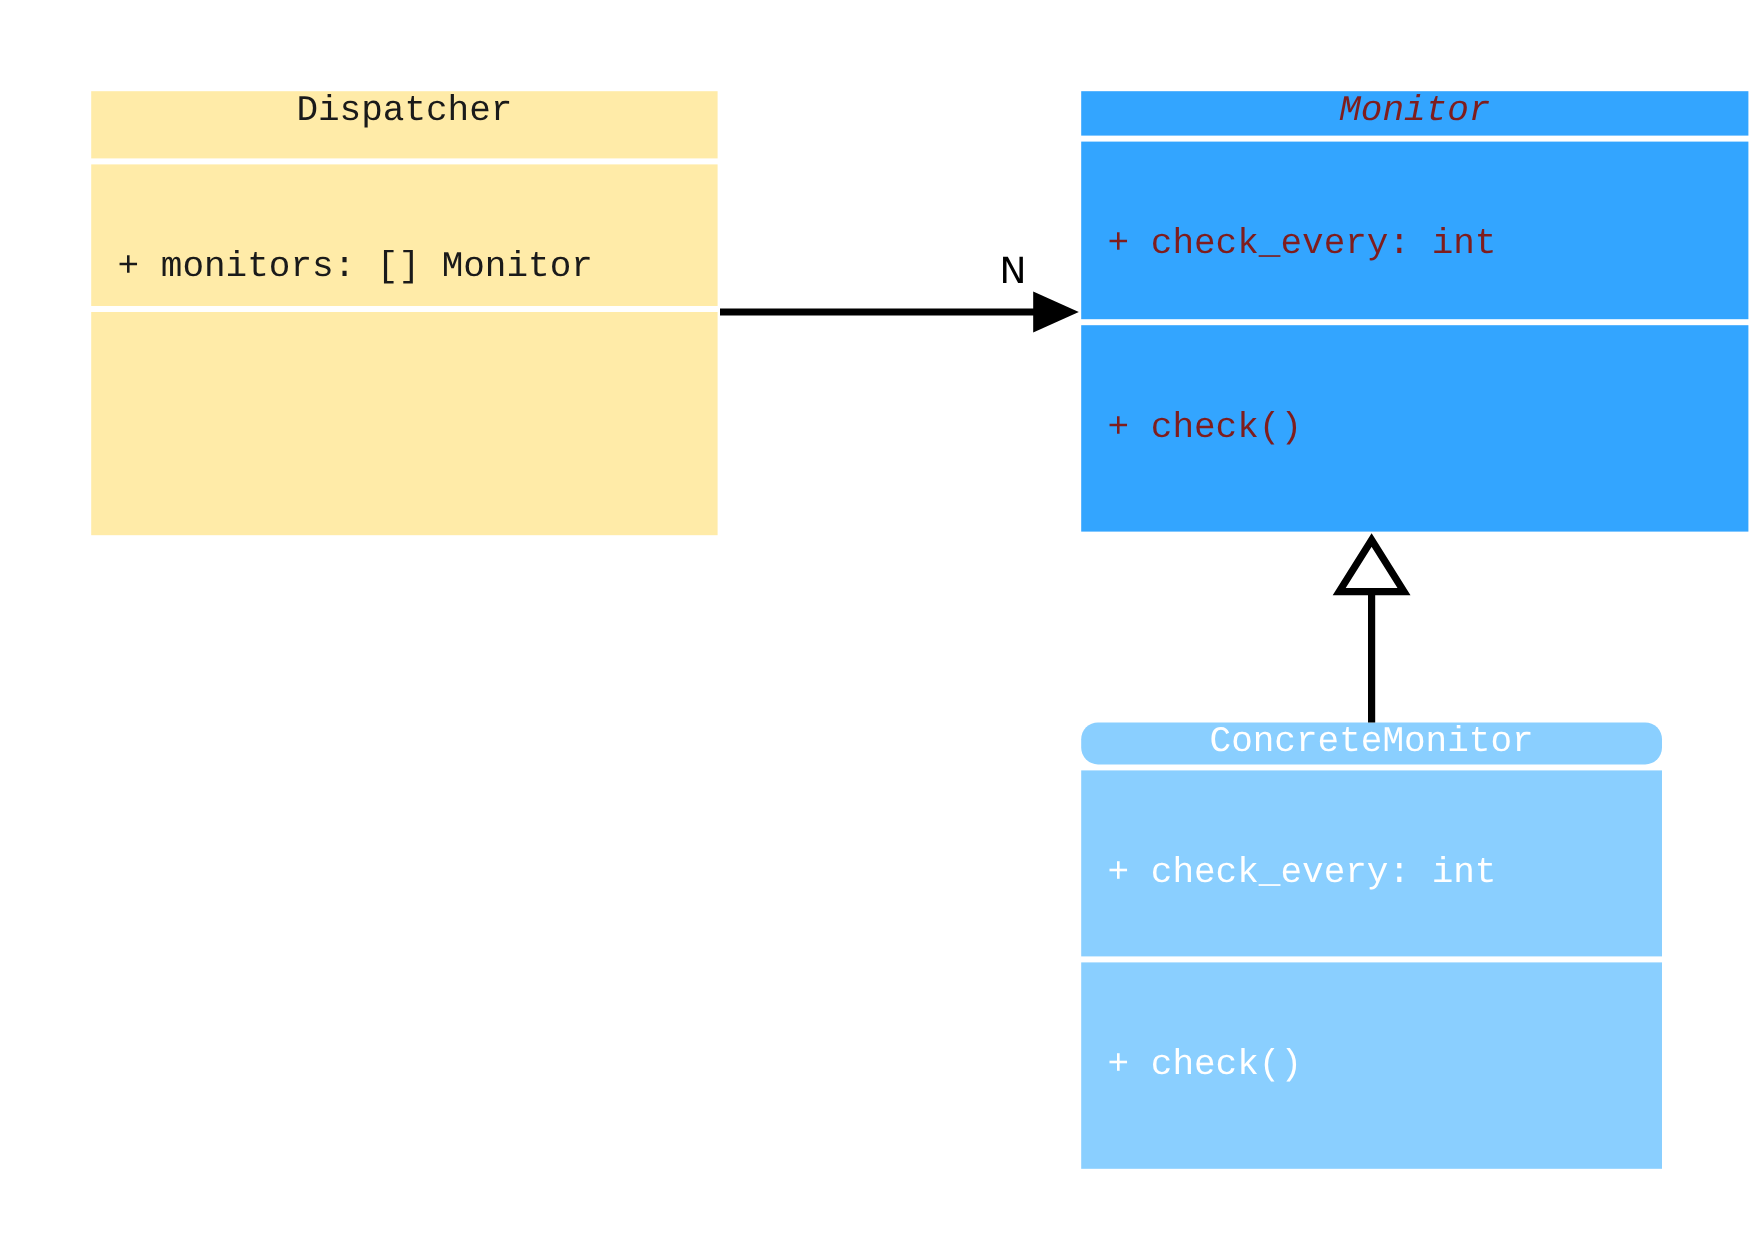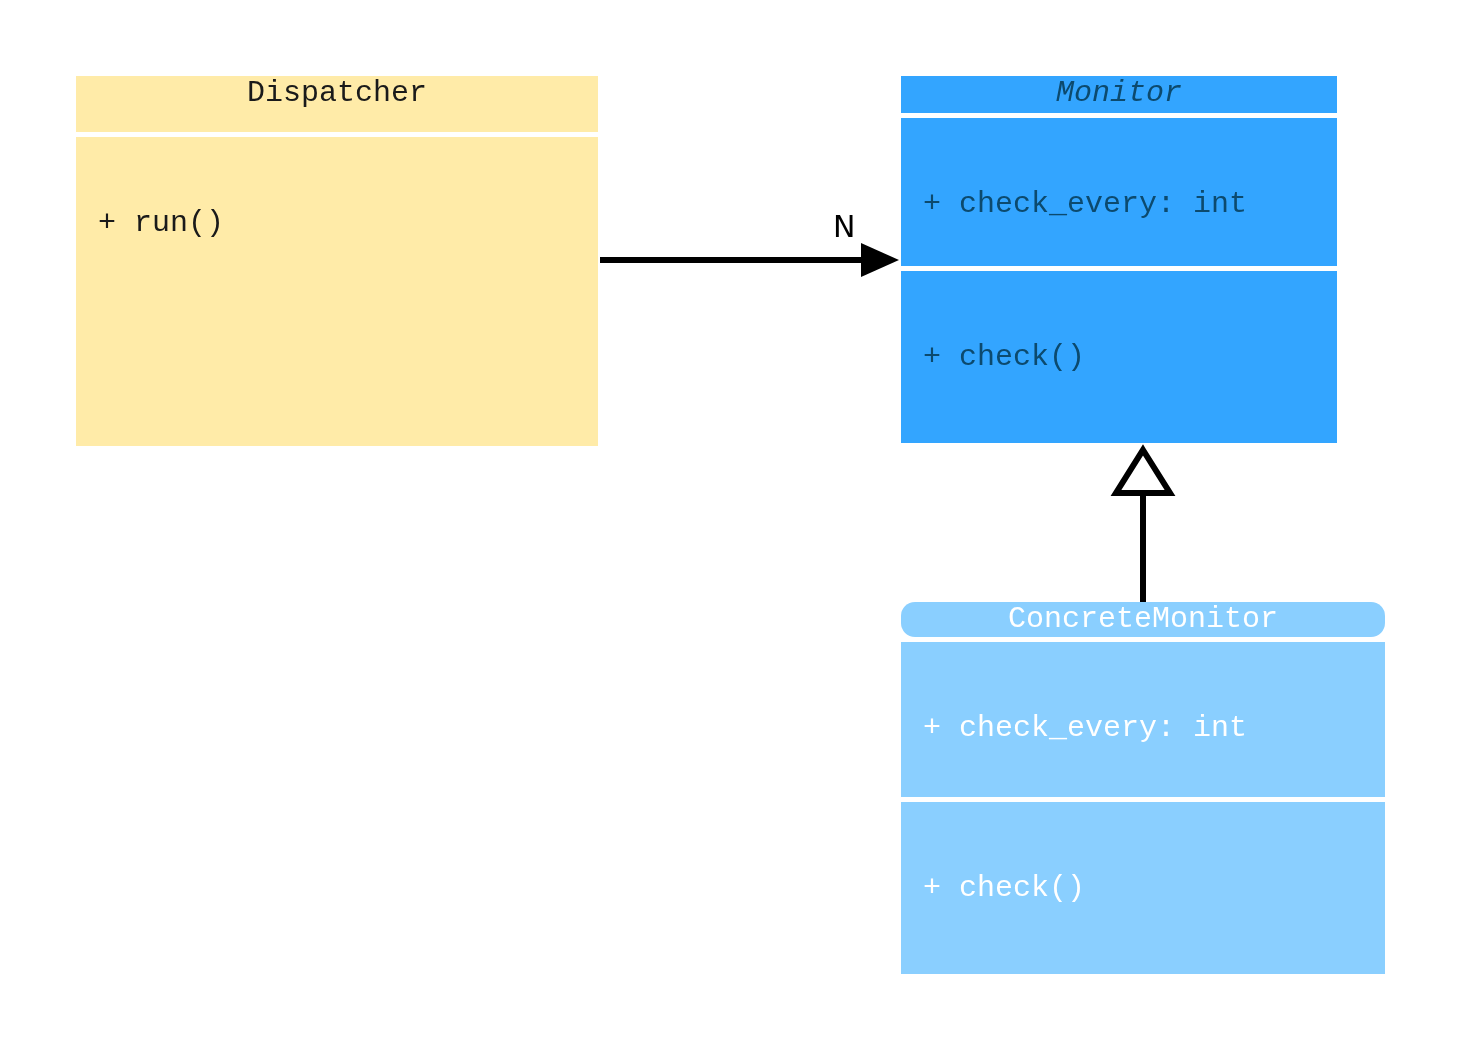--- a/index.html
+++ b/index.html
@@ -63,23 +63,23 @@
   }
   #dispatcher-class .compartment { background: #ffeba8; }
   #dispatcher-title-compartment { height: 56px; }
   #dispatcher-attributes-compartment { height: 118px; }
   #dispatcher-methods-compartment { flex: 1 1 auto; }
 
   
   #monitor-class {
     left: 901px;
     top: 76px;
-    width: 436px;
+    width: 556px;
     height: 367px;
-    color: #0c4a6e;
+    color: #7f1d1d;
   }
   #monitor-class .compartment { background: #33a5ff; }
   #monitor-title-compartment { height: 56px; }
   #monitor-attributes-compartment { height: 148px; }
   #monitor-methods-compartment { flex: 1 1 auto; }
 
   
   #concrete-monitor-class {
     left: 901px;
     top: 602px;
@@ -117,23 +117,27 @@
 </style>
 </head>
 <body>
 
 <div id="canvas">
 
   <div class="uml-class" id="dispatcher-class">
     <div class="compartment" id="dispatcher-title-compartment">
       <div class="class-title">Dispatcher</div>
     </div>
+    <div class="compartment" id="dispatcher-attributes-compartment">
+      <div class="member-list">
+        <div class="member-line">+ monitors: [] Monitor</div>
+      </div>
+    </div>
     <div class="compartment" id="dispatcher-methods-compartment">
       <div class="member-list">
-        <div class="member-line">+ run()</div>
       </div>
     </div>
   </div>
 
   <div class="uml-class" id="monitor-class">
     <div class="compartment" id="monitor-title-compartment">
       <div class="class-title abstract">Monitor</div>
     </div>
     <div class="compartment" id="monitor-attributes-compartment">
       <div class="member-list">

